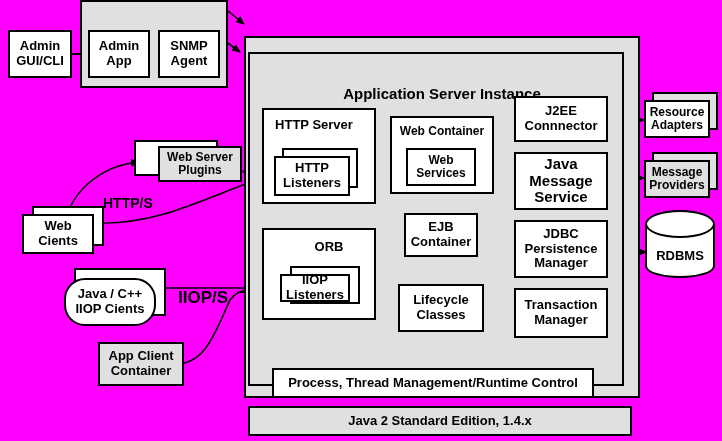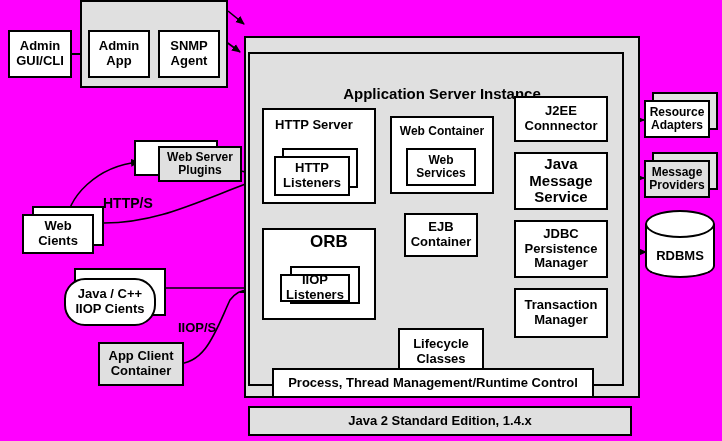--- a/index.html
+++ b/index.html
@@ -151,33 +151,33 @@
   <div class="panel" style="left:248px; top:52px; width:376px; height:334px; background:#e0e0e0;"></div>
   <div class="panel-title" style="left:248px; top:85px; width:388px; font-size:15px;">Application Server Instance</div>
 
   <div class="container-box" style="left:262px; top:108px; width:114px; height:96px;"></div>
   <div class="container-label" style="left:262px; top:117px; width:104px; font-size:13px;">HTTP Server</div>
   <div class="stack-shadow white" style="left:282px; top:148px; width:76px; height:40px;"></div>
   <div class="box white" style="left:274px; top:156px; width:76px; height:40px; font-size:13px;">HTTP
 Listeners</div>
 
   <div class="container-box" style="left:262px; top:228px; width:114px; height:92px;"></div>
-  <div class="container-label" style="left:262px; top:232px; width:134px; font-size:17px;">ORB</div>
+  <div class="container-label" style="left:262px; top:239px; width:134px; font-size:13px;">ORB</div>
   <div class="stack-shadow white" style="left:290px; top:266px; width:70px; height:38px;"></div>
   <div class="box white" style="left:280px; top:274px; width:70px; height:28px; font-size:13px;">IIOP
 Listeners</div>
 
   <div class="container-box" style="left:390px; top:116px; width:104px; height:78px;"></div>
   <div class="container-label" style="left:390px; top:124px; width:104px; font-size:12px;">Web Container</div>
   <div class="box white" style="left:406px; top:148px; width:70px; height:38px; font-size:12px;">Web
 Services</div>
 
   <div class="box white" style="left:404px; top:213px; width:74px; height:44px; font-size:13px;">EJB
 Container</div>
-  <div class="box white" style="left:398px; top:284px; width:86px; height:48px; font-size:13px;margin-top:44px;">Lifecycle
+  <div class="box white" style="left:398px; top:284px; width:86px; height:48px; font-size:13px;">Lifecycle
 Classes</div>
 
   <div class="box white" style="left:514px; top:96px; width:94px; height:46px; font-size:13px;">J2EE
 Connnector</div>
   <div class="box white" style="left:514px; top:152px; width:94px; height:58px; font-size:15px;">Java
 Message
 Service</div>
   <div class="box white" style="left:514px; top:220px; width:94px; height:58px; font-size:13px;">JDBC
 Persistence
 Manager</div>
@@ -195,21 +195,21 @@
 Cients</div>
 
   <div class="stack-shadow white" style="left:74px; top:268px; width:92px; height:48px;"></div>
   <div class="box white" style="left:64px; top:278px; width:92px; height:48px; font-size:13px;border-radius:21px;">Java / C++
 IIOP Cients</div>
 
   <div class="box gray" style="left:98px; top:342px; width:86px; height:44px; font-size:13px;">App Client
 Container</div>
 
   <div class="edge-label" style="left:103px; top:195px; font-size:14px;">HTTP/S</div>
-  <div class="edge-label" style="left:178px; top:320px; font-size:13px;">IIOP/S</div>
+  <div class="edge-label" style="left:178px; top:288px; font-size:17px;">IIOP/S</div>
 
   <div class="stack-shadow gray" style="left:652px; top:92px; width:66px; height:38px;"></div>
   <div class="box white" style="left:644px; top:100px; width:66px; height:38px; font-size:12px;">Resource
 Adapters</div>
 
   <div class="stack-shadow gray" style="left:652px; top:152px; width:66px; height:38px;"></div>
   <div class="box gray" style="left:644px; top:160px; width:66px; height:38px; font-size:12px;">Message
 Providers</div>
 
   <div class="cyl-body" style="left:645px; top:224px; width:70px; height:54px;"></div>

